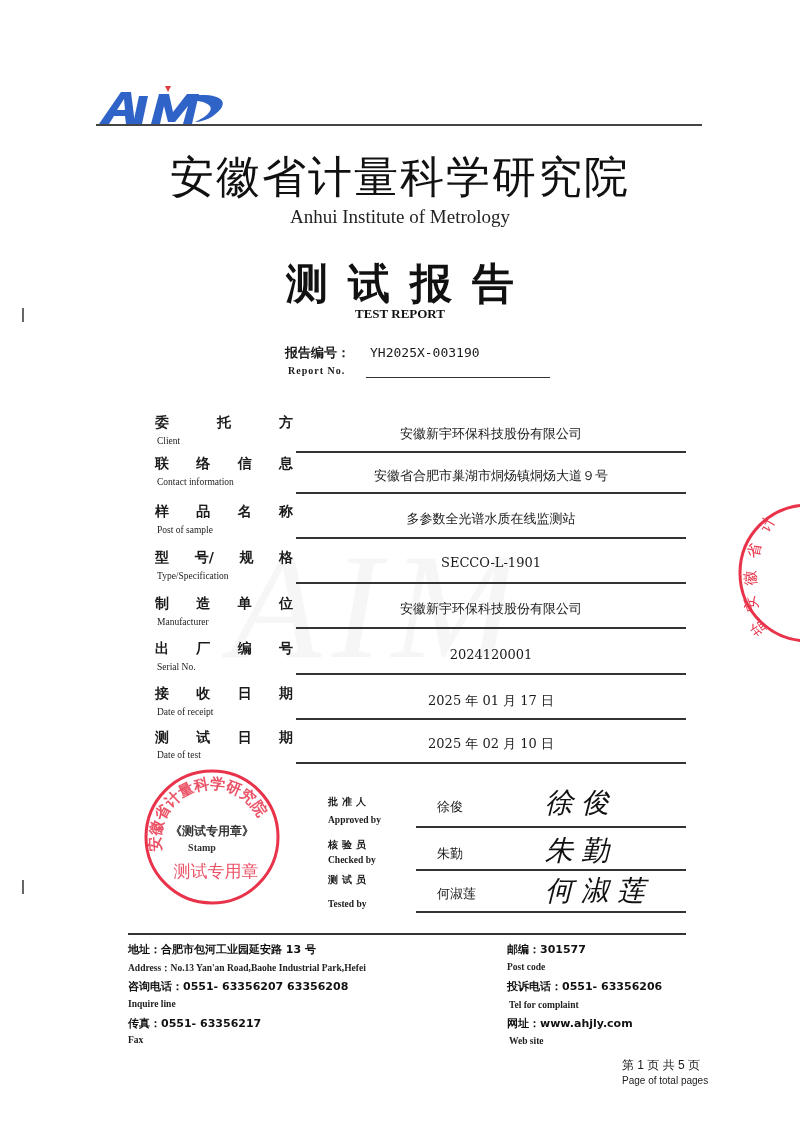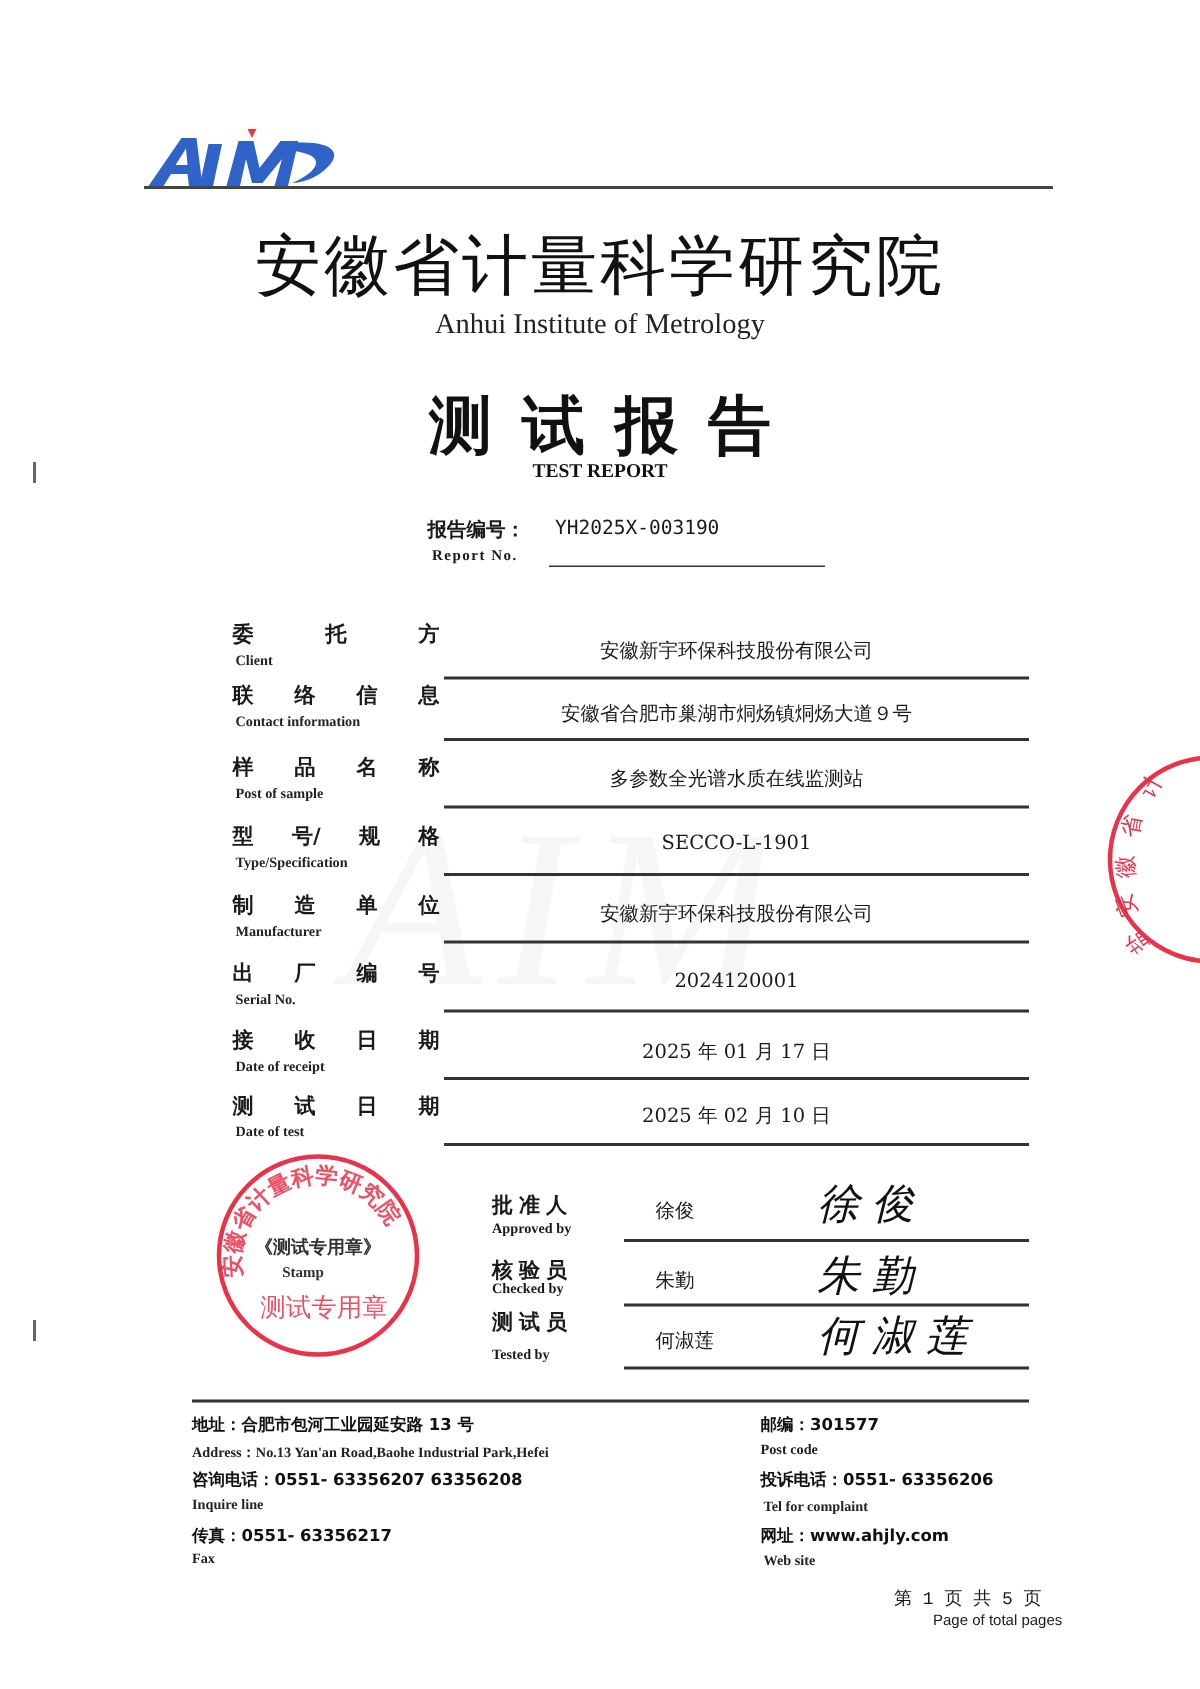--- a/index.html
+++ b/index.html
@@ -22,41 +22,41 @@
                font-family: "Liberation Serif", serif; font-weight: bold; font-size: 13px; color: #111; }
 
   .repno-cn { left: 285px; top: 344px; font-family: "DejaVu Sans", sans-serif; font-weight: bold; font-size: 13px; }
   .repno-en { left: 288px; top: 365px; font-family: "Liberation Serif", serif; font-weight: bold; font-size: 10px; letter-spacing: 1px; }
   .repno-val { left: 370px; top: 345px; font-family: "DejaVu Sans Mono", monospace; font-size: 13px; }
   .repno-line { left: 366px; top: 377px; width: 184px; height: 1px; background: #333; }
 
   
   .row-label-cn { left: 155px; width: 138px; font-family: "DejaVu Sans", sans-serif; font-weight: bold;
                   font-size: 14px; display: flex; justify-content: space-between; }
-  .row-label-en { left: 157px; font-family: "Liberation Serif", serif; font-weight: bold; font-size: 9.5px; color: #222; }
+  .row-label-en { left: 157px; font-family: "Liberation Serif", serif; font-weight: normal; font-size: 9.5px; color: #222; }
   .row-value { left: 296px; width: 390px; text-align: center; font-family: "DejaVu Serif", serif; font-size: 13px; }
   .row-line { left: 296px; width: 390px; height: 2px; background: #333; }
 
   
   .stamp { left: 140px; top: 765px; width: 144px; height: 144px; }
   .stamp-right { left: 728px; top: 503px; width: 72px; height: 140px; }
 
   
-  .sig-label-cn { left: 328px; font-family: "DejaVu Sans", sans-serif; font-weight: bold; font-size: 14px; letter-spacing: 4px; }
+  .sig-label-cn { left: 328px; font-family: "DejaVu Sans", sans-serif; font-weight: bold; font-size: 10px; letter-spacing: 4px; }
   .sig-label-en { left: 328px; font-family: "Liberation Serif", serif; font-weight: bold; font-size: 9.5px; }
   .sig-name { left: 437px; font-family: "DejaVu Serif", serif; font-size: 13px; }
   .sig-hand { left: 545px; font-family: "DejaVu Serif", serif; font-size: 28px; font-style: italic; letter-spacing: 8px; color: #111; }
   .sig-line { left: 416px; width: 270px; height: 2px; background: #333; }
 
   
   .footer-rule { left: 128px; top: 933px; width: 558px; height: 2px; background: #333; }
   .foot { font-family: "DejaVu Sans", sans-serif; font-weight: bold; font-size: 11px; color: #111; }
   .foot-en { font-family: "Liberation Serif", serif; font-weight: bold; font-size: 9.5px; color: #222; }
 
-  .page-cn { left: 596px; top: 1057px; font-family: Liberation Mono, monospace; font-size: 12px; }
+  .page-cn { left: 622px; top: 1057px; font-family: Liberation Sans, sans-serif; font-size: 12px; }
   .page-en { left: 622px; top: 1075px; font-family: Liberation Sans, sans-serif; font-size: 10px; }
 
   .watermark { left: 230px; top: 520px; font-family: "Liberation Serif", serif; font-style: italic;
                font-size: 150px; color: rgba(0,0,0,0.035); letter-spacing: 10px; }
   .bind-mark { left: 22px; width: 2px; height: 14px; background: #666; }
 </style>
 </head>
 <body>
 
 <div class="abs bind-mark" style="top:308px"></div>

